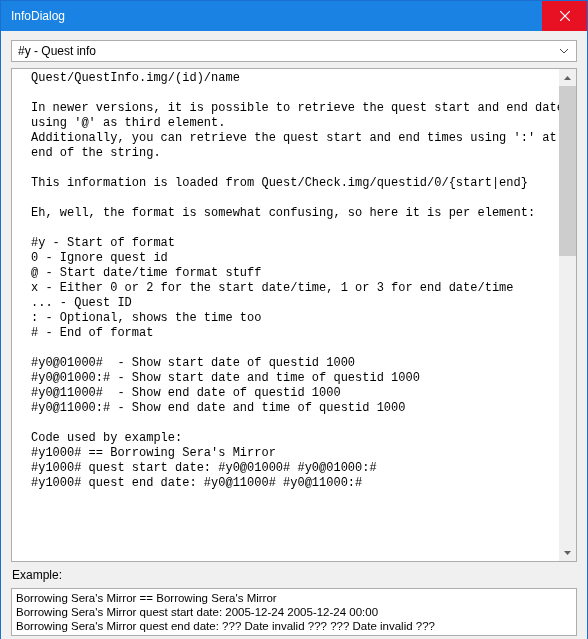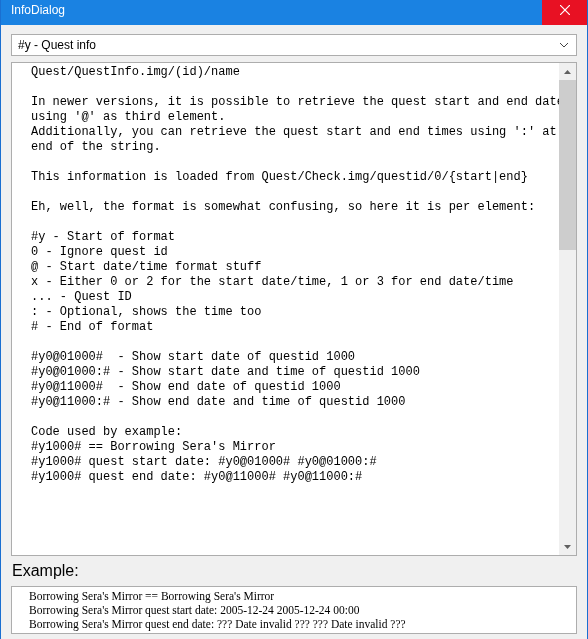--- a/index.html
+++ b/index.html
@@ -1,17 +1,17 @@
 <!DOCTYPE html>
 <html><head>
 <meta charset="utf-8">
 <style>
   * { box-sizing: border-box; margin: 0; padding: 0; }
   html, body { width: 588px; height: 639px; overflow: hidden; font-family: "Segoe UI", Tahoma, sans-serif; font-size: 12px; background: #f0f0f0; }
-  .window { width: 588px; height: 639px; border: 1px solid #1a6fd1; display: flex; flex-direction: column; background: #fff; justify-content: center; }
+  .window { width: 588px; height: 639px; border: 1px solid #1a6fd1; display: flex; flex-direction: column; background: #fff; }
   .titlebar {
     height: 30px; background: #1a82e2; color: #fff; display: flex; align-items: center; padding-left: 10px;
     font-size: 12px;
   }
   .titlebar .title { flex: 1; }
   .close-btn {
     width: 45px; height: 30px; background: #e81123; display: flex; align-items: center; justify-content: center; color: #fff;
   }
   .close-btn svg { width: 10px; height: 10px; }
   .body { flex: 1; padding: 9px 10px 10px 10px; display: flex; flex-direction: column; gap: 6px; background: #f0f0f0; }
@@ -24,32 +24,32 @@
   .textarea-wrap {
     position: relative; border: 1px solid #adadad; background: #fff; display: flex;
   }
   .textarea-wrap.main { height: 494px; }
   .textarea-wrap.example { flex: 1; }
   .textarea-content {
     flex: 1; padding: 2px 19px; font-family: Consolas, "Courier New", monospace; font-size: 12px; line-height: 15px;
     white-space: pre; overflow: hidden; color: #000;
   }
   .example-content {
-    flex: 1; padding: 2px 17px; font-family: Liberation Serif, serif; font-size: 11.5px; line-height: 14px;
+    flex: 1; padding: 2px 4px; font-family: Liberation Sans, sans-serif; font-size: 11.5px; line-height: 14px;
     white-space: pre; overflow: hidden; color: #000;
   }
   .scrollbar {
     width: 17px; background: #f0f0f0; border-left: 0px solid #ddd; display: flex; flex-direction: column;
   }
   .sb-btn {
     height: 17px; display: flex; align-items: center; justify-content: center; background: #f0f0f0;
   }
   .sb-track { flex: 1; background: #f0f0f0; position: relative; }
   .sb-thumb { position: absolute; left: 0; right: 0; background: #cdcdcd; }
-  .label { font-size: 16px; color: #000; padding-left: 1px; }
+  .label { font-size: 12px; color: #000; padding-left: 1px; }
 </style>
 </head>
 <body>
 
 <div class="window">
   <div class="titlebar">
     <span class="title">InfoDialog</span>
     <div class="close-btn">
       <svg viewBox="0 0 10 10">
         <line x1="0" y1="0" x2="10" y2="10" stroke="#fff" stroke-width="1.2"></line>

